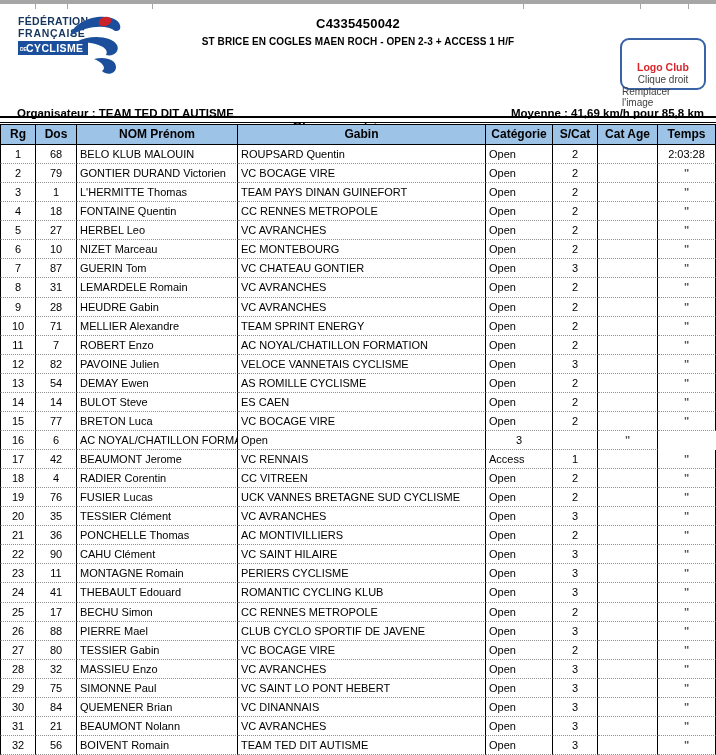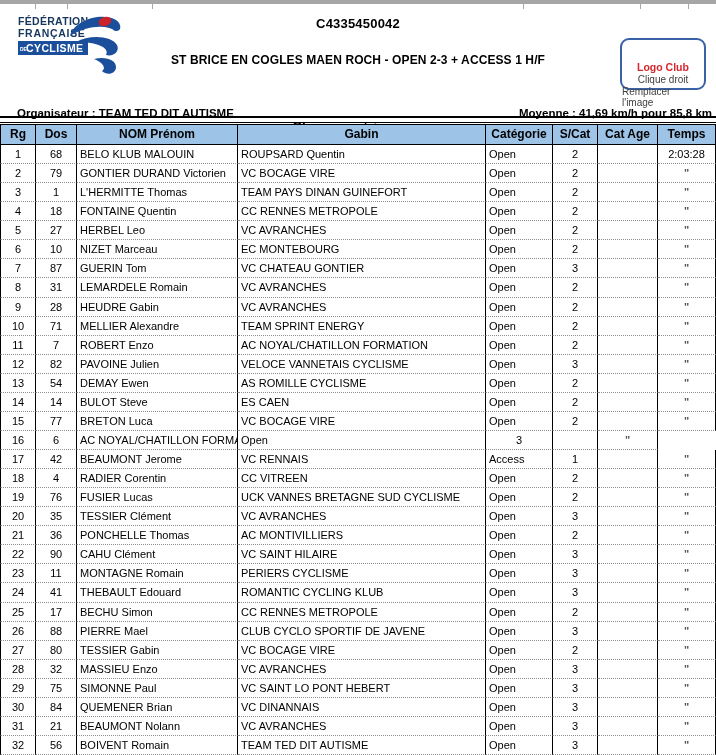--- a/index.html
+++ b/index.html
@@ -15,21 +15,21 @@
 
   
   .top-edge { position: absolute; top: 0; left: 0; width: 716px; height: 4px; background: #a6a6a6; }
   .tick { position: absolute; top: 4px; width: 1px; height: 5px; background: #a6a6a6; }
 
   
   .header-band { position: absolute; top: 4px; left: 0; width: 716px; height: 80px; }
   .ffc-logo { position: absolute; left: 18px; top: 8px; width: 112px; height: 64px; }
   .head-center { position: absolute; left: 130px; right: 130px; top: 12px; text-align: center; }
   .event-code { font-size: 13px; font-weight: bold; letter-spacing: 0.2px; }
-  .event-title { font-size: 12px; font-weight: bold; margin-top: 22px; letter-spacing: 0.1px; }
+  .event-title { font-size: 10px; font-weight: bold; margin-top: 5px; letter-spacing: 0.1px; }
 
   .club-box {
     position: absolute; right: 10px; top: 34px; width: 86px; height: 52px;
     border: 2px solid #3a62a7; border-radius: 9px;
     background: #fff;
     display: flex; flex-direction: column; align-items: center; justify-content: center;
     gap: 1px;
   }
   .club-title { font-size: 10.5px; font-weight: bold; color: #d8262c; margin-top: 40px; }
   .club-line { font-size: 10px; color: #404040; }
@@ -43,21 +43,21 @@
   .section-title { font-size: 13.5px; font-weight: bold; }
 
   
   .info-bar {
     position: absolute; top: 104px; left: 0; width: 716px; height: 19px;
     border-bottom: 1.5px solid #000;
     display: flex; align-items: center; justify-content: space-between;
     font-size: 11.5px; font-weight: bold;
   }
   .info-left { padding-left: 17px; }
-  .info-right { padding-right: 4px; text-align: right; }
+  .info-right { padding-right: 12px; text-align: right; }
 
   
   .results { position: absolute; top: 123.5px; left: 0; width: 716px; }
   .t-row {
     display: grid;
     grid-template-columns: 36px 41px 161px 248px 67px 45px 60px 58px;
     width: 716px;
   }
   .t-head { height: 21.5px; }
   .t-head .cell {

